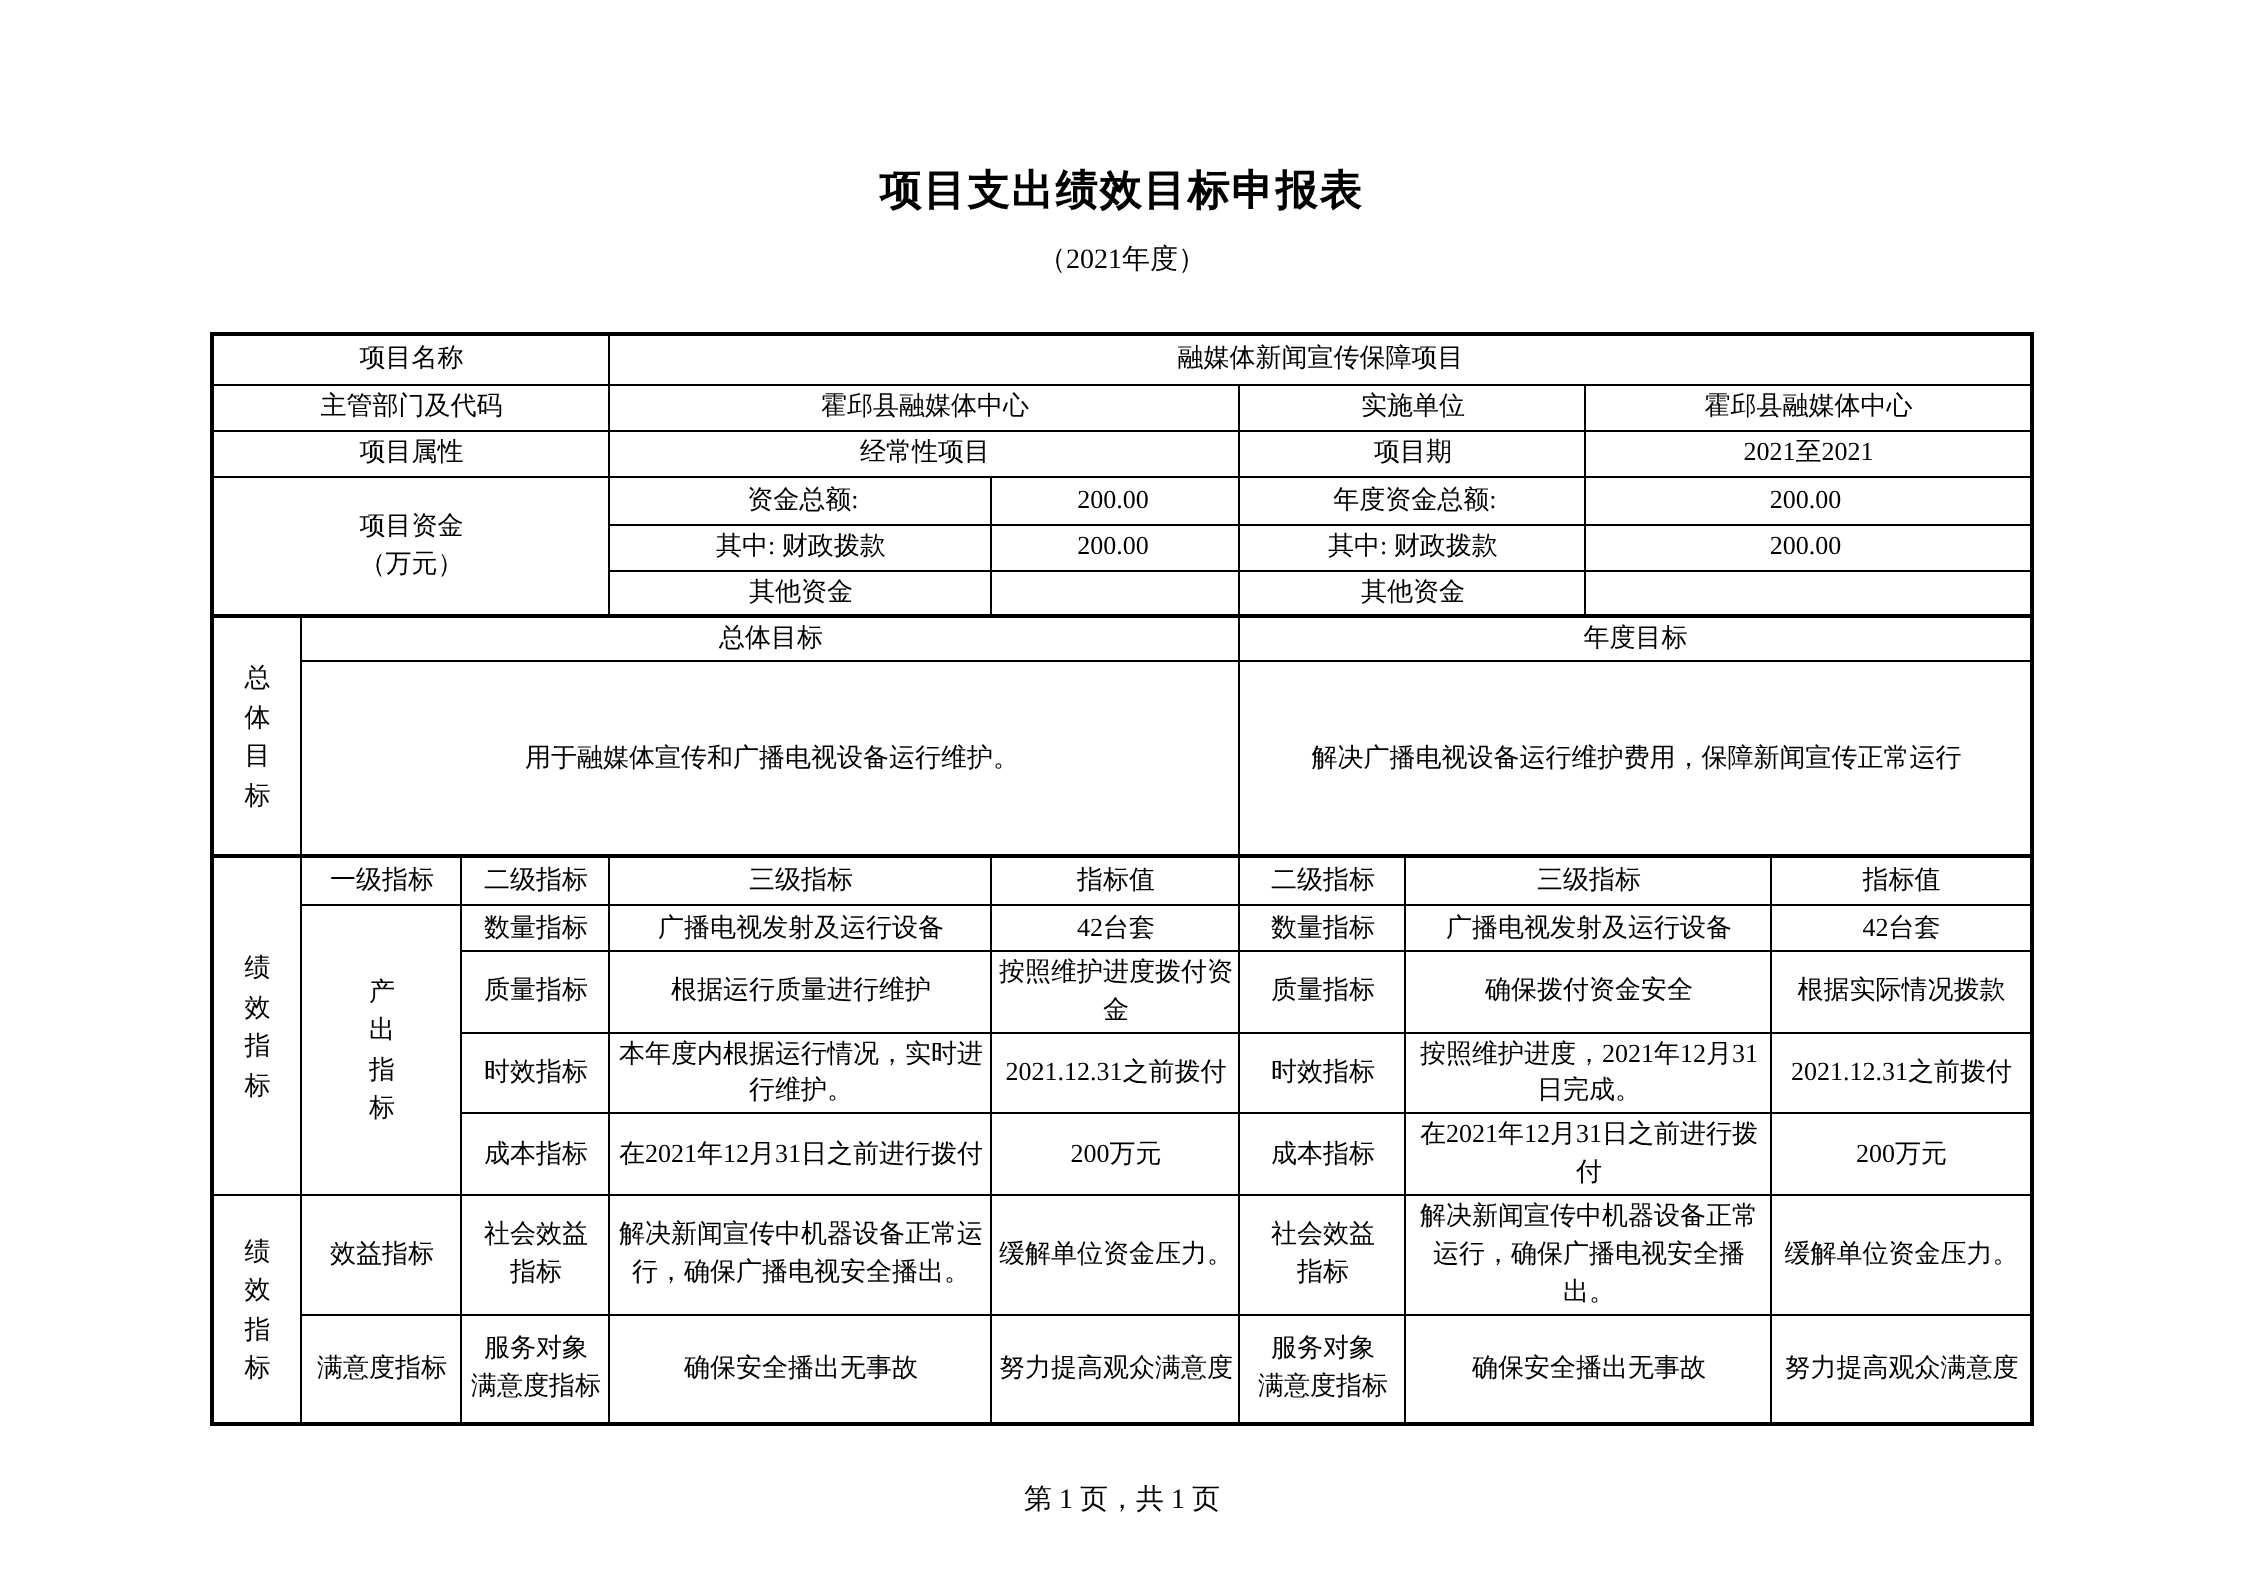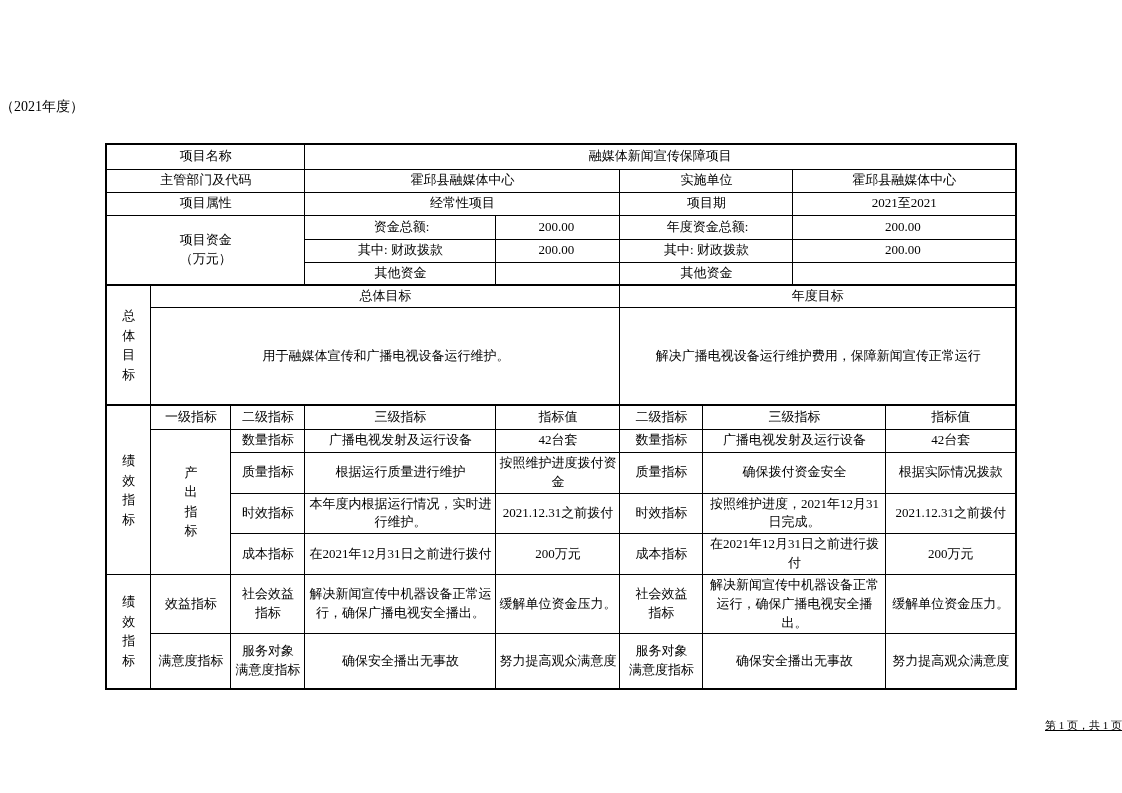--- a/index.html
+++ b/index.html
@@ -2,42 +2,43 @@
 <html><head>
 <meta charset="utf-8">
 <style>
   html,body { margin:0; padding:0; background:#ffffff; }
   .doc {
     width:1122px; height:793px; background:#ffffff; overflow:hidden;
     font-family:"Liberation Serif","DejaVu Serif",serif; color:#000;
     box-sizing:border-box; padding-top:84px;
   }
   .title { text-align:center; font-size:21px; font-weight:bold; letter-spacing:1px; line-height:1.1; }
-  .subtitle { font-size:14px; margin-top:14px; }
+  .subtitle { text-align:center; font-size:14px; margin-top:14px; }
   table.form {
     width:910px; margin:27px auto 0; border-collapse:collapse; table-layout:fixed;
     font-size:13px; border:2px solid #000;
   }
   table.form td {
     border:1px solid #000; padding:1px 3px; text-align:center; vertical-align:middle;
     overflow:hidden; line-height:1.45;
   }
   tr.thick-top td { border-top:2px solid #000; }
   .ta-l { text-align:center; padding-left:5px !important; }
   .ta-r { text-align:center; padding-right:6px !important; }
   .pre { white-space:pre-line;border-radius:17px; }
   td.vert { padding:0; }
   td.vert > div { width:15px; margin:0 auto; word-break:break-all; line-height:1.5; text-align:center; }
   .goal-text { text-align:right; padding-left:4px !important; }
-  .footer { text-align:right; font-size:11px; margin-top:28px;text-decoration:underline; }
+  .footer { text-align:center; font-size:14px; margin-top:28px; }
 </style>
 </head>
 <body>
 
 <div class="doc">
+  <div class="title">项目支出绩效目标申报表</div>
   <div class="subtitle">（2021年度）</div>
 
   <table class="form">
     <colgroup>
       <col style="width:45px">
         <col style="width:80px">
         <col style="width:74px">
       <col style="width:191px">
         <col style="width:124px">
         <col style="width:83px">

